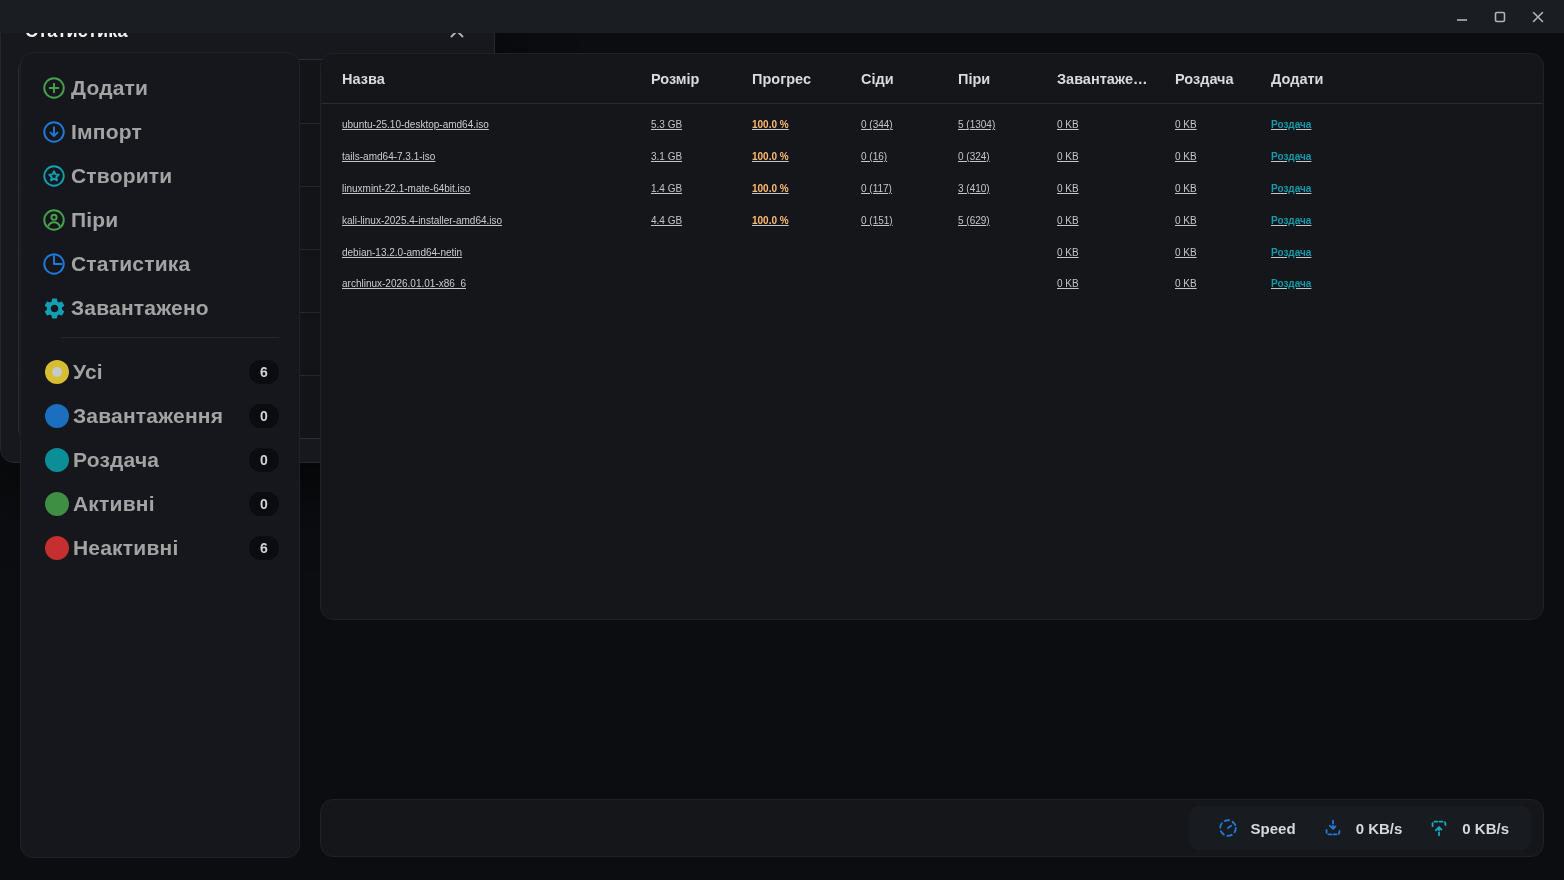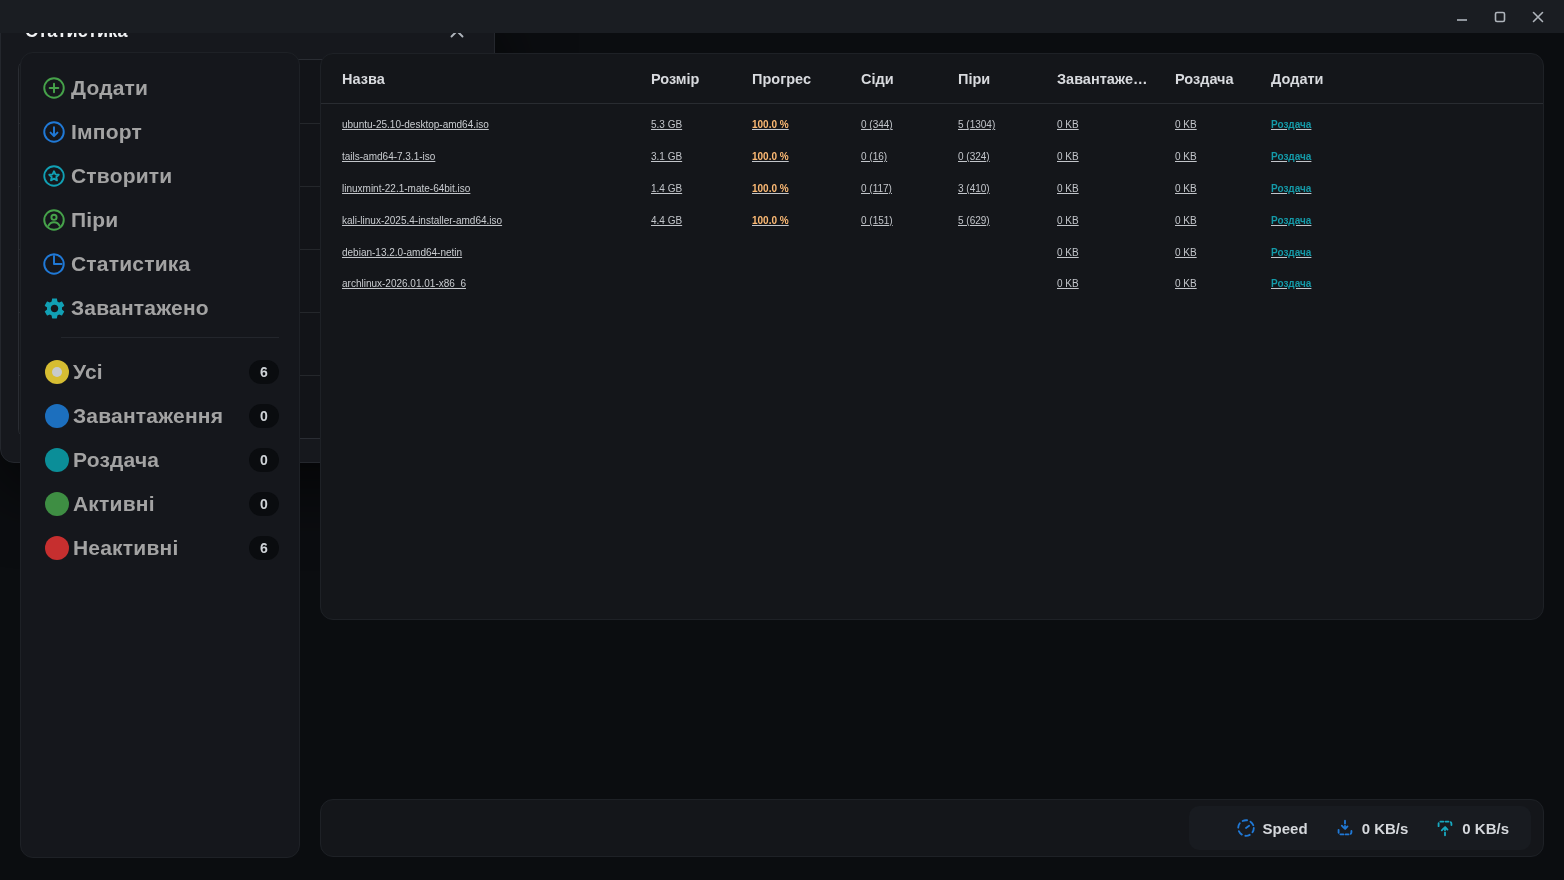--- a/index.html
+++ b/index.html
@@ -33,21 +33,21 @@
   .thead { height:50px; border-bottom:1px solid #292c31; color:#d8dade; font-size:14.5px; font-weight:700; }
   .tbody { padding-top:5px; }
   .trow { height:31.8px; font-size:10px; color:#c2c5ca; cursor:pointer;text-decoration:underline; }
   .cell-name { color:#c9ccd0; white-space:nowrap; overflow:hidden; }
   .cell-progress { color:#fdba74; font-weight:600; }
   .cell-status { color:#149aa8; font-weight:600; }
 
   
   .statusbar { left:320px; top:799px; width:1224px; height:58px; }
   .speed-wrap { position:absolute; right:12px; top:6px; bottom:6px; width:342px; background:#181b20; border-radius:10px; display:flex; align-items:center; justify-content:flex-end; gap:26px; padding-right:22px; }
-  .sb-chip { display:flex; align-items:center; gap:6px; font-size:15px; font-weight:700; color:#d5d8dc; }
+  .sb-chip { display:flex; align-items:center; gap:12px; font-size:15px; font-weight:700; color:#d5d8dc; }
 
   
   .modal { left:535px; top:225px; width:495px; height:463px; background:#16181d; border:1px solid #24272d; border-radius:14px; box-shadow:0 24px 70px rgba(0,0,0,.65); z-index:5; }
   .modal-head { height:54px; display:flex; align-items:center; padding:6px 24px 0 24px; }
   .modal-title { font-size:18px; font-weight:700; color:#f2f3f5; letter-spacing:.2px; }
   .modal-close { margin-left:auto; width:26px; height:26px; display:flex; align-items:center; justify-content:center; color:#aeb4bb; cursor:pointer; }
   .stats-table { margin:4px 17px 0 17px; border:1px solid #2a2d33; border-radius:10px; overflow:hidden; }
   .stats-row { display:grid; grid-template-columns:230px 1fr; height:63px; }
   .stats-row + .stats-row { border-top:1px solid #24272b; }
   .stats-left { background:#17191d; border-right:1px solid #24272b; display:flex; align-items:center; padding-left:17px; }

